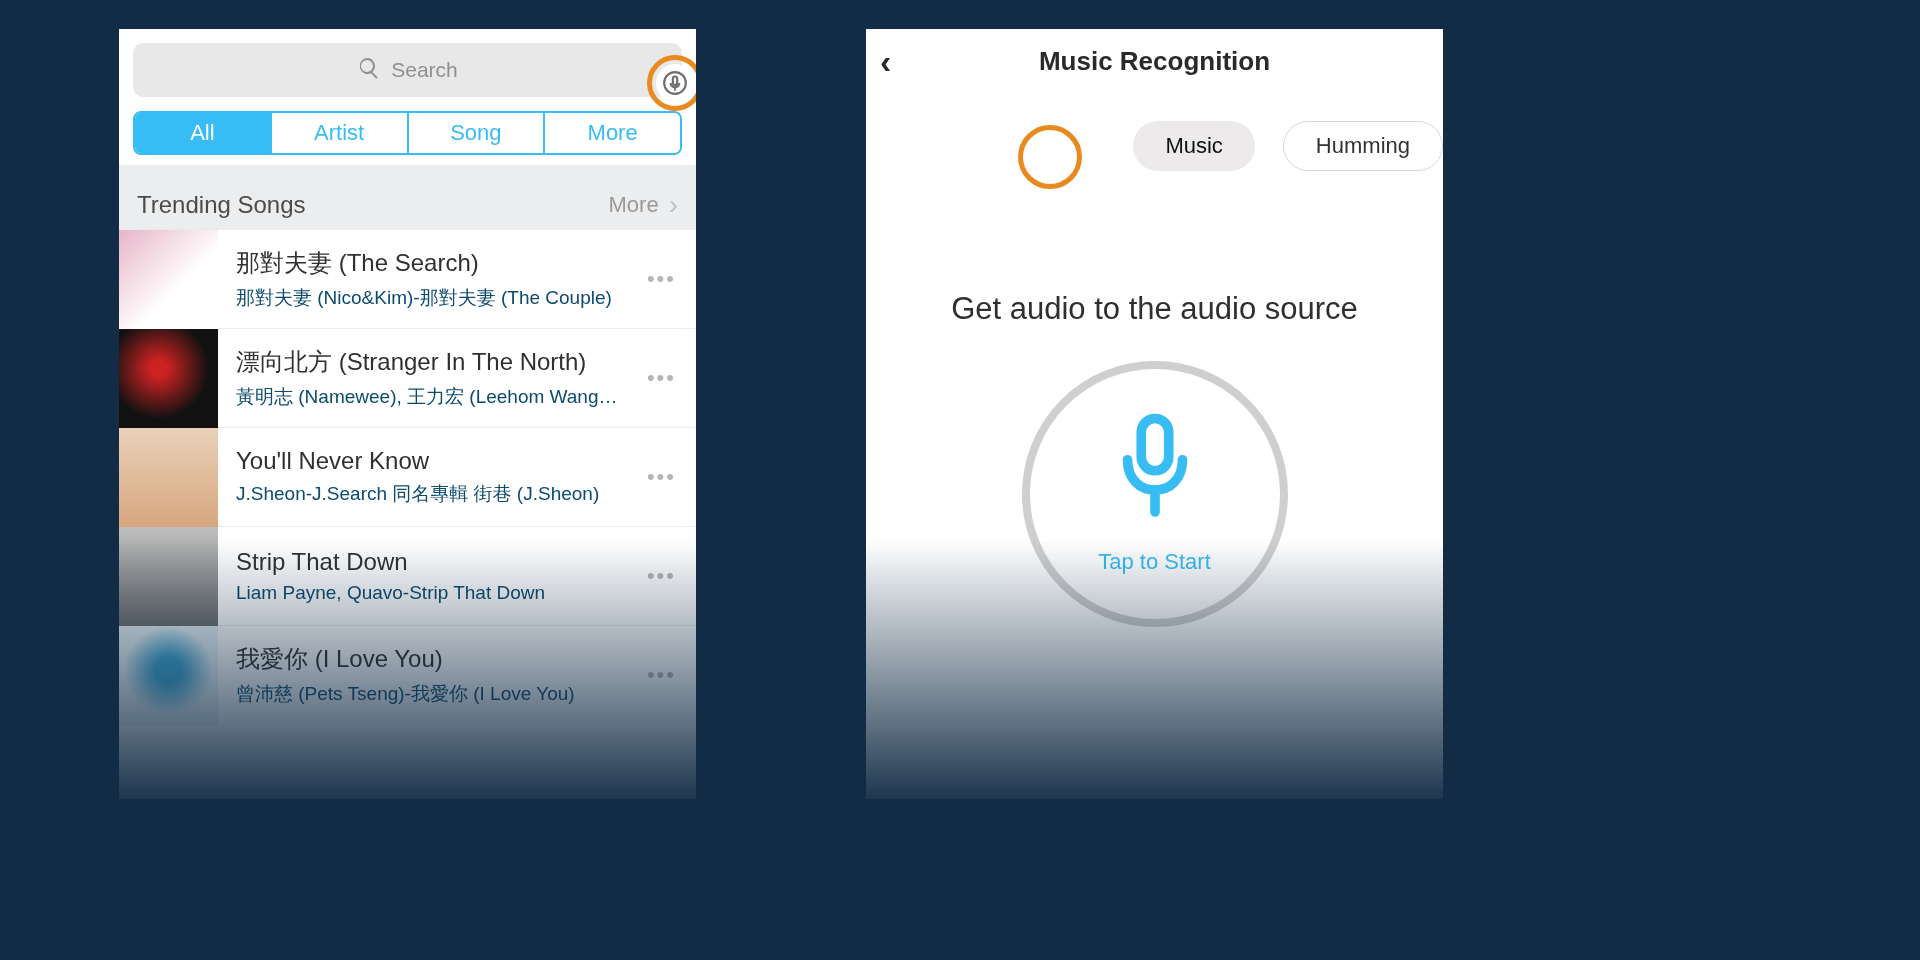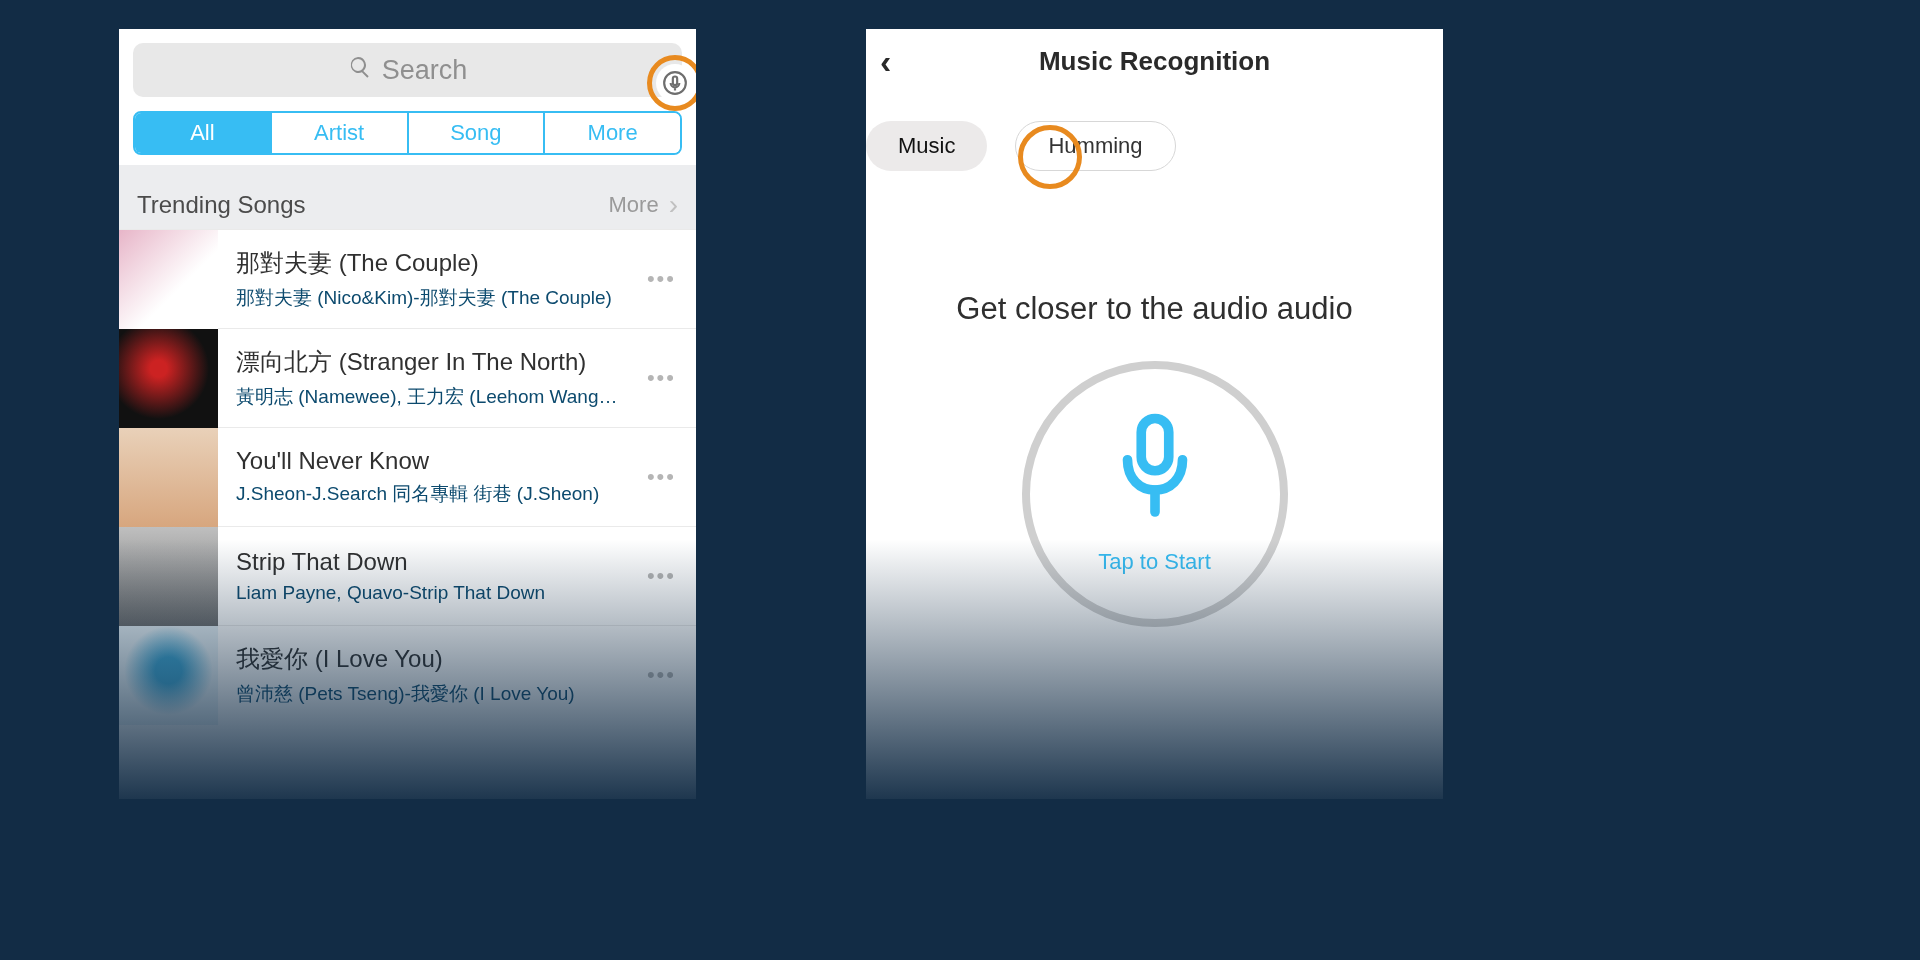--- a/index.html
+++ b/index.html
@@ -19,21 +19,21 @@
   .phone-left  { left: 119px; top: 29px; width: 577px; height: 770px; }
   .phone-right { left: 866px; top: 29px; width: 577px; height: 770px; }
 
   
   .srch-wrap { padding: 14px 14px 0 14px; background:#fff; }
   .srch-bar {
     height: 54px;
     background:#e8e8e8;
     border-radius:10px;
     display:flex; align-items:center; justify-content:center;
-    color:#8f8f8f; font-size:27px; gap:10px;
+    color:#8f8f8f; font-size:21px; gap:10px;
   }
   .srch-bar svg { width:24px; height:24px; fill:#8f8f8f; }
   .highlight-circle {
     position:absolute;
     border:5px solid #e88a1f;
     border-radius:50%;
     pointer-events:none;
   }
   .hc-left { left:528px; top:26px; width:56px; height:56px; }
   .mic-btn {
@@ -94,21 +94,21 @@
   
   .hdr {
     display:flex; align-items:center; justify-content:center;
     height:64px; position:relative; font-size:26px; font-weight:600; color:#2a2a2a;
   }
   .back {
     position:absolute; left:14px; top:0; height:64px; display:flex; align-items:center;
     font-size:34px; color:#2a2a2a;
   }
   .pill-row {
-    display:flex; gap:28px; justify-content:flex-start; margin-top:28px;
+    display:flex; gap:28px; justify-content:flex-end; margin-top:28px;
   }
   .pill {
     height:50px; padding:0 32px; border-radius:25px; display:flex; align-items:center;
     font-size:22px; background:#fff; border:1px solid #d7d7d7; color:#333;
   }
   .pill.active { background:#eceaea; border:none; color:#111; }
   .hc-right { left:152px; top:96px; width:64px; height:64px; }
 
   .instruction {
     text-align:center; font-size:31px; color:#2f2f2f; margin-top:120px; font-weight:500;
@@ -168,21 +168,21 @@
     <span class="more">
       <span>More</span>
       <span class="chev">›</span>
     </span>
   </div>
 
   <div class="song-list">
     <div class="song-row">
       <div class="thumb t0"></div>
       <div class="song-text">
-        <div class="song-title">那對夫妻 (The Couple)</div>
+        <div class="song-title">那對夫妻 (The Search)</div>
         <div class="song-sub">那對夫妻 (Nico&amp;Kim)-那對夫妻 (The Couple)</div>
       </div>
       <div class="dots">•••</div>
     </div>
     <div class="song-row">
       <div class="thumb t1"></div>
       <div class="song-text">
         <div class="song-title">漂向北方 (Stranger In The North)</div>
         <div class="song-sub">黃明志 (Namewee), 王力宏 (Leehom Wang)-...</div>
       </div>
@@ -229,21 +229,21 @@
   <div class="pill-row">
     <div class="pill active">
       <span>Music</span>
     </div>
     <div class="pill">
       <span>Humming</span>
     </div>
   </div>
   <div class="highlight-circle hc-right"></div>
 
-  <div class="instruction">Get closer to the audio audio</div>
+  <div class="instruction">Get audio to the audio source</div>
 
   <div class="big-circle">
     <span>
       <svg viewBox="0 0 60 80">
         <rect x="20" y="4" width="20" height="38" rx="10"></rect>
         <path d="M10 34c0 14 9 22 20 22s20-8 20-22"></path>
         <line x1="30" y1="56" x2="30" y2="72"></line>
       </svg>
     </span>
     <span class="tap-label">Tap to Start</span>

